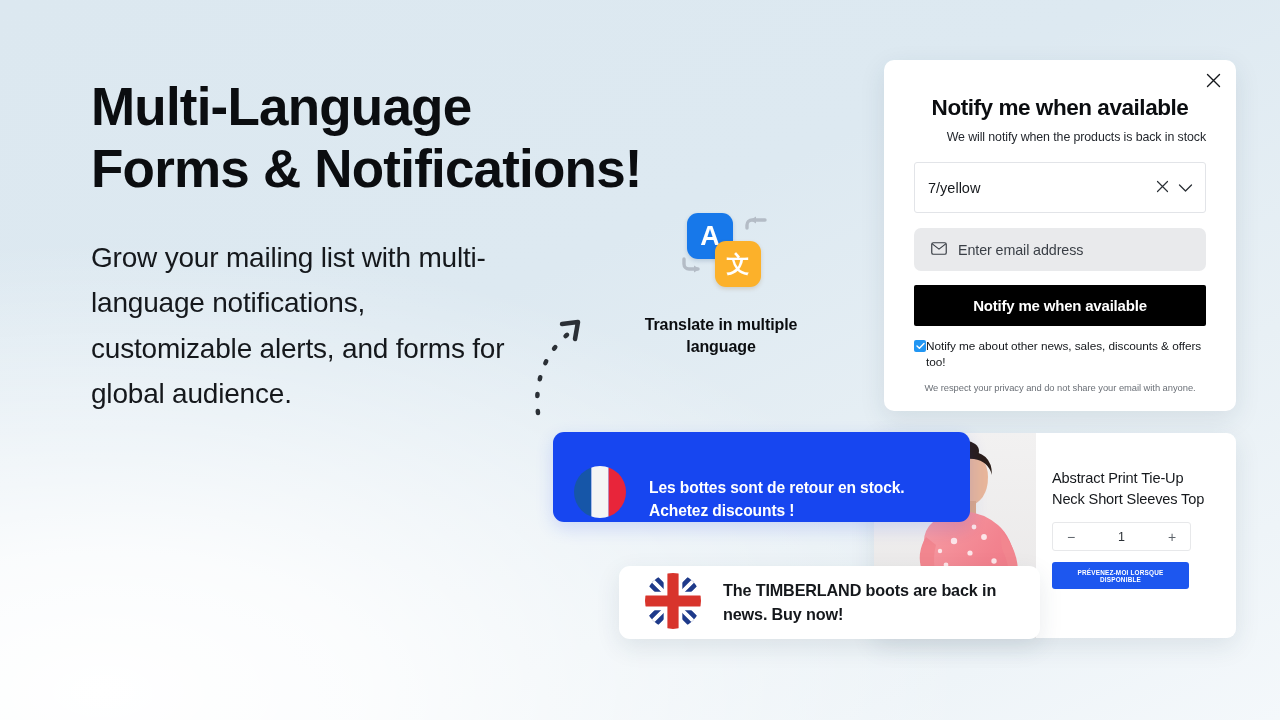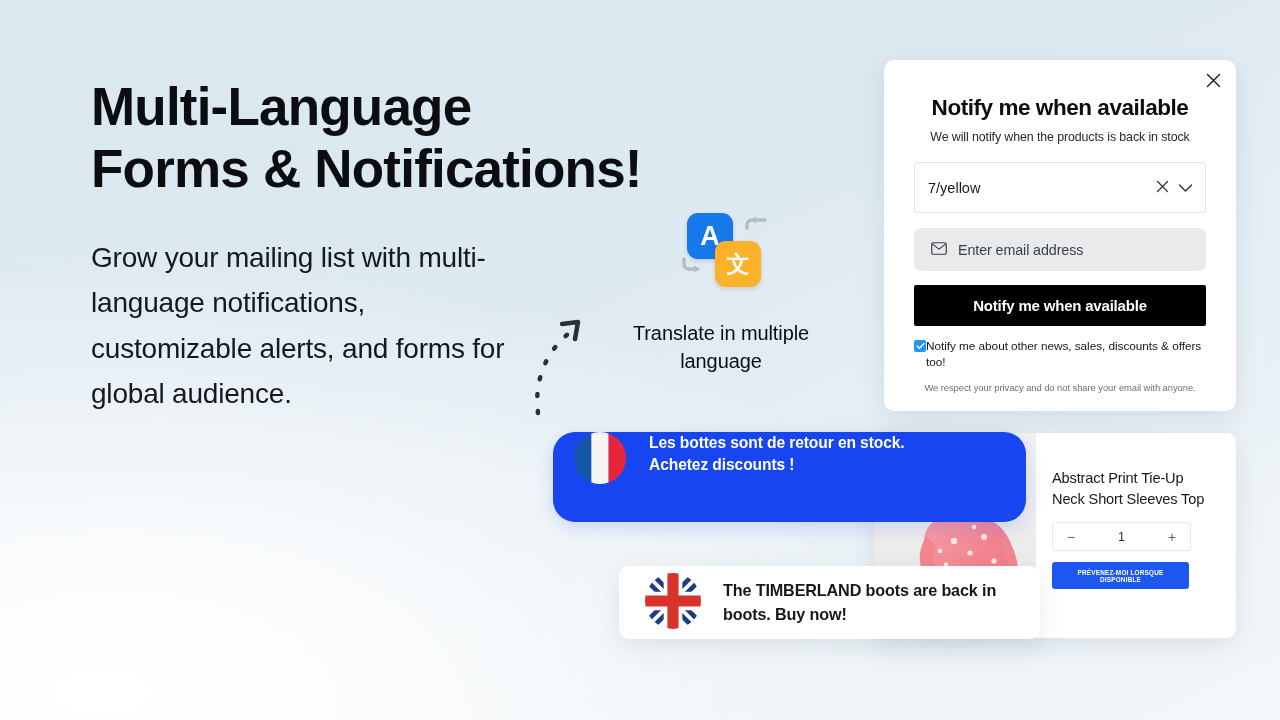--- a/index.html
+++ b/index.html
@@ -86,25 +86,25 @@
     left: 42px;
     top: 33px;
     background: #fcb12a;
     font-size: 24px;
     box-shadow: 0 2px 4px rgba(120,80,10,0.18);
   }
   .tile-cn-inner { font-family: "DejaVu Sans", sans-serif; font-size: 23px; line-height: 1; }
   .arrow-tr { position: absolute; right: 1px; top: 8px; }
   .arrow-bl { position: absolute; left: 8px; top: 48px; }
   .translate-caption {
-    margin: 6px;
+    margin: 0;
     padding-top: 16px;
-    font-size: 20px;
+    font-size: 16px;
     line-height: 1.38;
-    font-weight: 400;
+    font-weight: 700;
     color: #0b0d10;
     letter-spacing: -0.1px;
   }
 
   
   .dashed-arrow {
     position: absolute;
     left: 518px;
     top: 308px;
     width: 80px;
@@ -140,21 +140,21 @@
     padding-top: 19px;
     text-align: center;
     font-size: 22.5px;
     font-weight: 700;
     color: #0b0d10;
     letter-spacing: -0.45px;
   }
   .modal-sub {
     margin: 0;
     padding-top: 9px;
-    text-align: center;
+    text-align: right;
     font-size: 12.4px;
     color: #24282e;
     letter-spacing: -0.1px;
   }
   .variant-select {
     position: relative;
     margin-top: 18px;
     height: 51px;
     border: 1px solid #e2e4e8;
     border-radius: 3px;
@@ -311,26 +311,26 @@
     font-weight: 700;
     letter-spacing: 0.2px;
     cursor: pointer;
   }
 
   
   .notif-fr {
     position: absolute;
     left: 553px;
     top: 432px;
-    width: 473px;
+    width: 417px;
     height: 90px;
     background: #1746f0;
-    border-radius: 22px;
-    display: flex;
-    align-items: flex-start;
+    border-radius: 11px;
+    display: flex;
+    align-items: flex-end;
     padding: 0 26px 0 21px;
     box-sizing: border-box;
     gap: 23px;
     box-shadow: 0 6px 18px rgba(23,70,240,0.16);
   }
   .notif-fr-text {
     font-size: 15.6px;
     line-height: 1.44;
     font-weight: 700;
     color: #ffffff;
@@ -551,17 +551,17 @@
           <rect x="0" y="0" width="60" height="60" fill="#ffffff"></rect>
           <path d="M0 0 L60 60 M60 0 L0 60" stroke="#1e3a8a" stroke-width="14"></path>
           <path d="M0 0 L60 60 M60 0 L0 60" stroke="#ffffff" stroke-width="4"></path>
           <path d="M30 0 V60 M0 30 H60" stroke="#ffffff" stroke-width="20"></path>
           <path d="M30 0 V60 M0 30 H60" stroke="#d8342c" stroke-width="12"></path>
         </g>
       </svg>
     </span>
     <span class="notif-en-text">
       <span>The TIMBERLAND boots are back in</span><br>
-      <span>boots. Buy now!</span>
+      <span>news. Buy now!</span>
     </span>
   </div>
 
 </div>
 
 </body></html>

